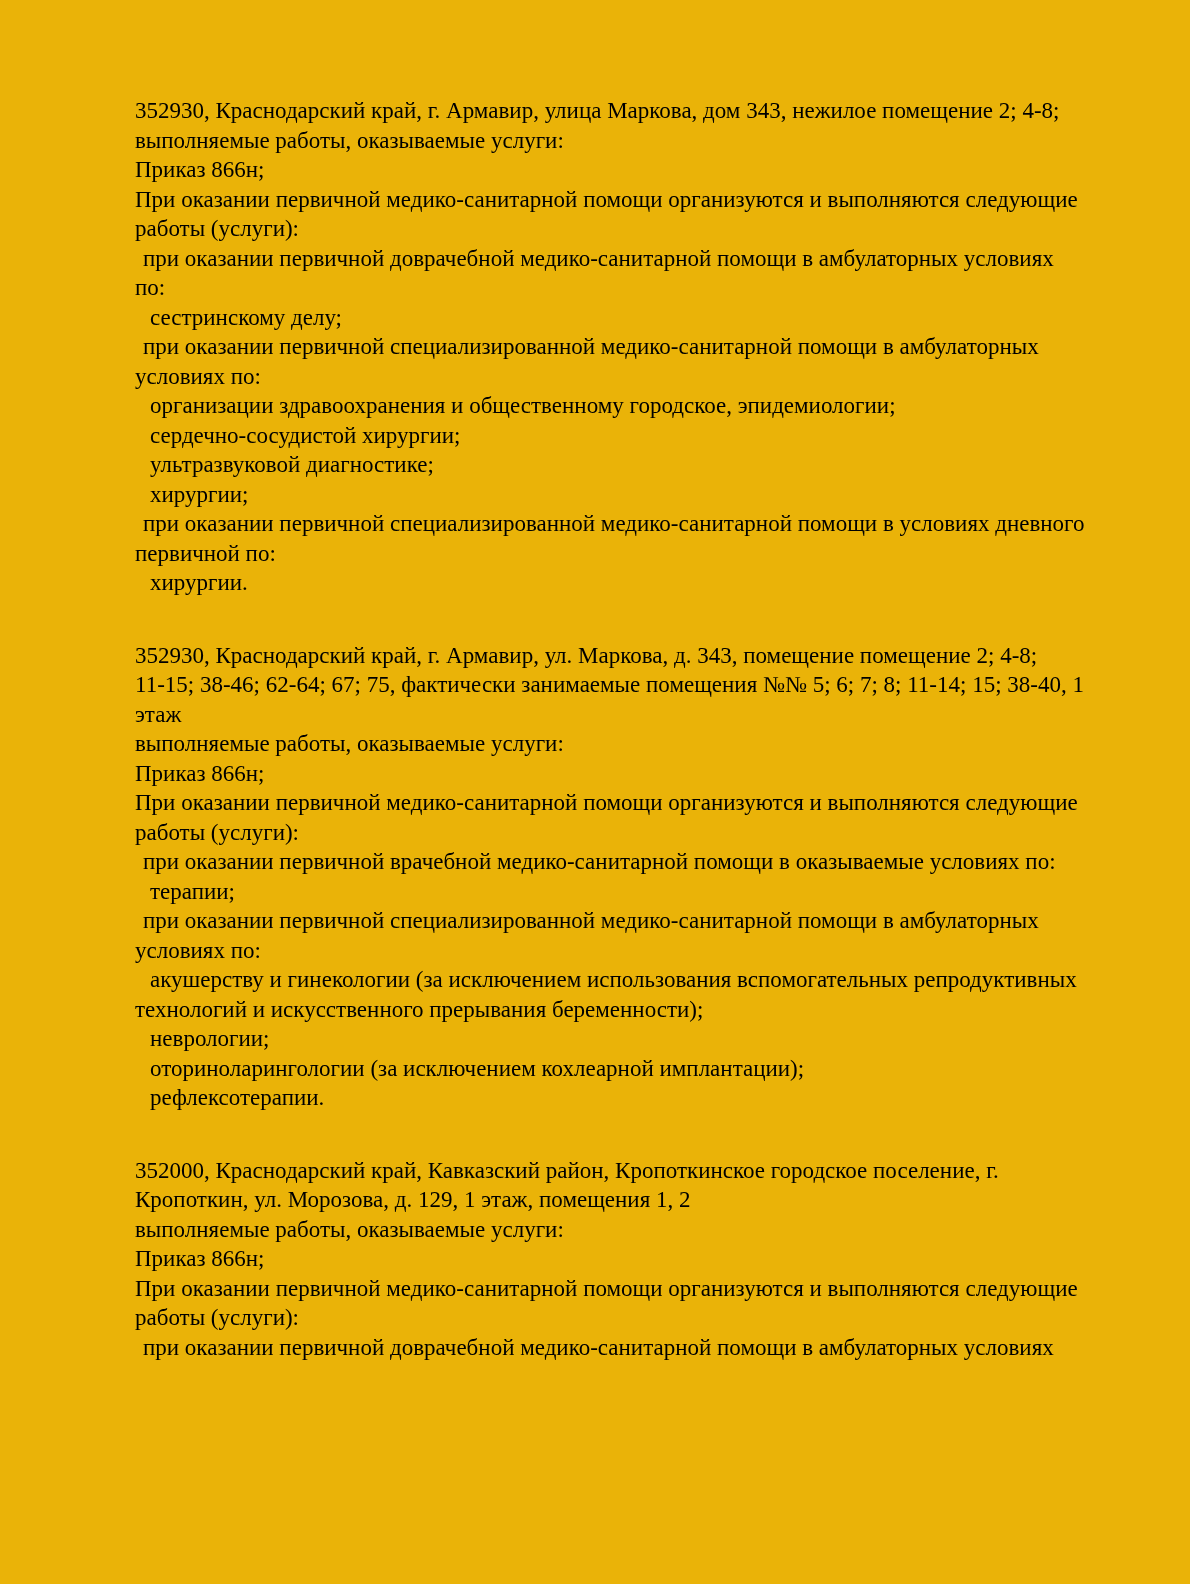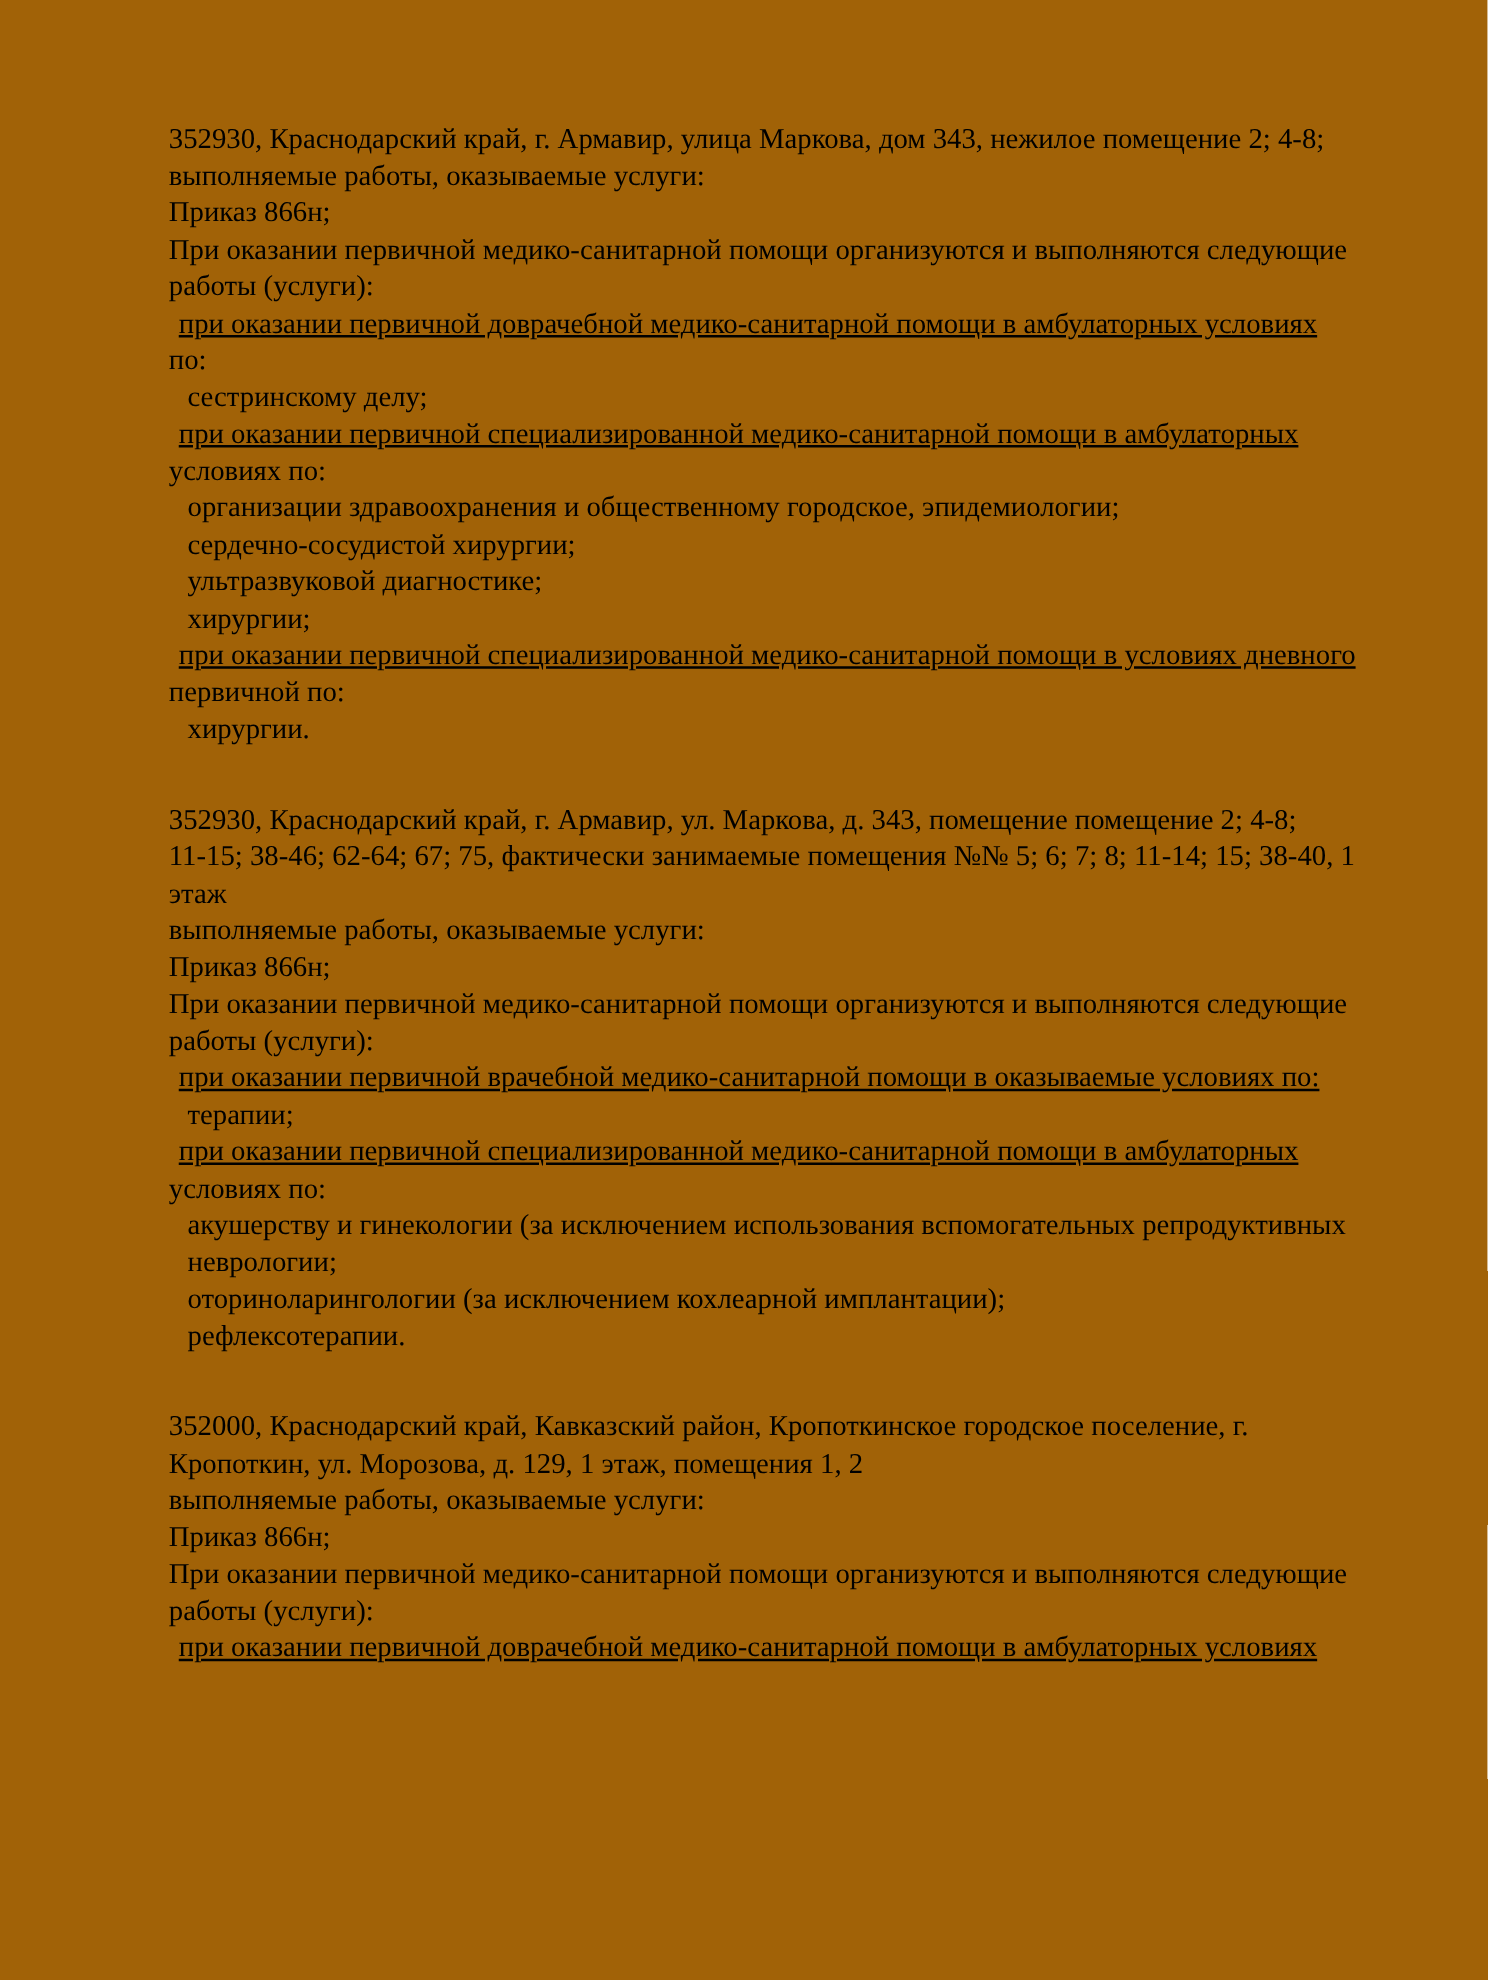--- a/index.html
+++ b/index.html
@@ -4,41 +4,41 @@
 <style>
   html, body {
     margin: 0;
     padding: 0;
     background: #ffffff;
   }
   .page {
     position: relative;
     width: 1190px;
     height: 1584px;
-    background: #a16207;
+    background: #eab308;
     overflow: hidden;
   }
   .doc-content {
     position: absolute;
     left: 135px;
     top: 96px;
     width: 1000px;
     font-family: "Liberation Serif", "DejaVu Serif", serif;
     font-size: 23px;
     line-height: 29.5px;
     color: #000000;
   }
   .doc-block + .doc-block {
     margin-top: 43px;
   }
   .text-line {
     white-space: pre;
   }
   .indent-0 { padding-left: 0; }
-  .indent-1 { padding-left: 8px; text-decoration: underline; }
+  .indent-1 { padding-left: 8px; }
   .indent-2 { padding-left: 15px; }
 </style>
 </head>
 <body>
 
 <div class="page">
   <div class="doc-content">
       <div class="doc-block">
         <div class="text-line indent-0">352930, Краснодарский край, г. Армавир, улица Маркова, дом 343, нежилое помещение 2; 4-8;</div>
         <div class="text-line indent-0">выполняемые работы, оказываемые услуги:</div>
@@ -64,20 +64,21 @@
         <div class="text-line indent-0">этаж</div>
         <div class="text-line indent-0">выполняемые работы, оказываемые услуги:</div>
         <div class="text-line indent-0">Приказ 866н;</div>
         <div class="text-line indent-0">При оказании первичной медико-санитарной помощи организуются и выполняются следующие</div>
         <div class="text-line indent-0">работы (услуги):</div>
         <div class="text-line indent-1">при оказании первичной врачебной медико-санитарной помощи в оказываемые условиях по:</div>
         <div class="text-line indent-2">терапии;</div>
         <div class="text-line indent-1">при оказании первичной специализированной медико-санитарной помощи в амбулаторных</div>
         <div class="text-line indent-0">условиях по:</div>
         <div class="text-line indent-2">акушерству и гинекологии (за исключением использования вспомогательных репродуктивных</div>
+        <div class="text-line indent-0">технологий и искусственного прерывания беременности);</div>
         <div class="text-line indent-2">неврологии;</div>
         <div class="text-line indent-2">оториноларингологии (за исключением кохлеарной имплантации);</div>
         <div class="text-line indent-2">рефлексотерапии.</div>
       </div>
       <div class="doc-block">
         <div class="text-line indent-0">352000, Краснодарский край, Кавказский район, Кропоткинское городское поселение, г.</div>
         <div class="text-line indent-0">Кропоткин, ул. Морозова, д. 129, 1 этаж, помещения 1, 2</div>
         <div class="text-line indent-0">выполняемые работы, оказываемые услуги:</div>
         <div class="text-line indent-0">Приказ 866н;</div>
         <div class="text-line indent-0">При оказании первичной медико-санитарной помощи организуются и выполняются следующие</div>

